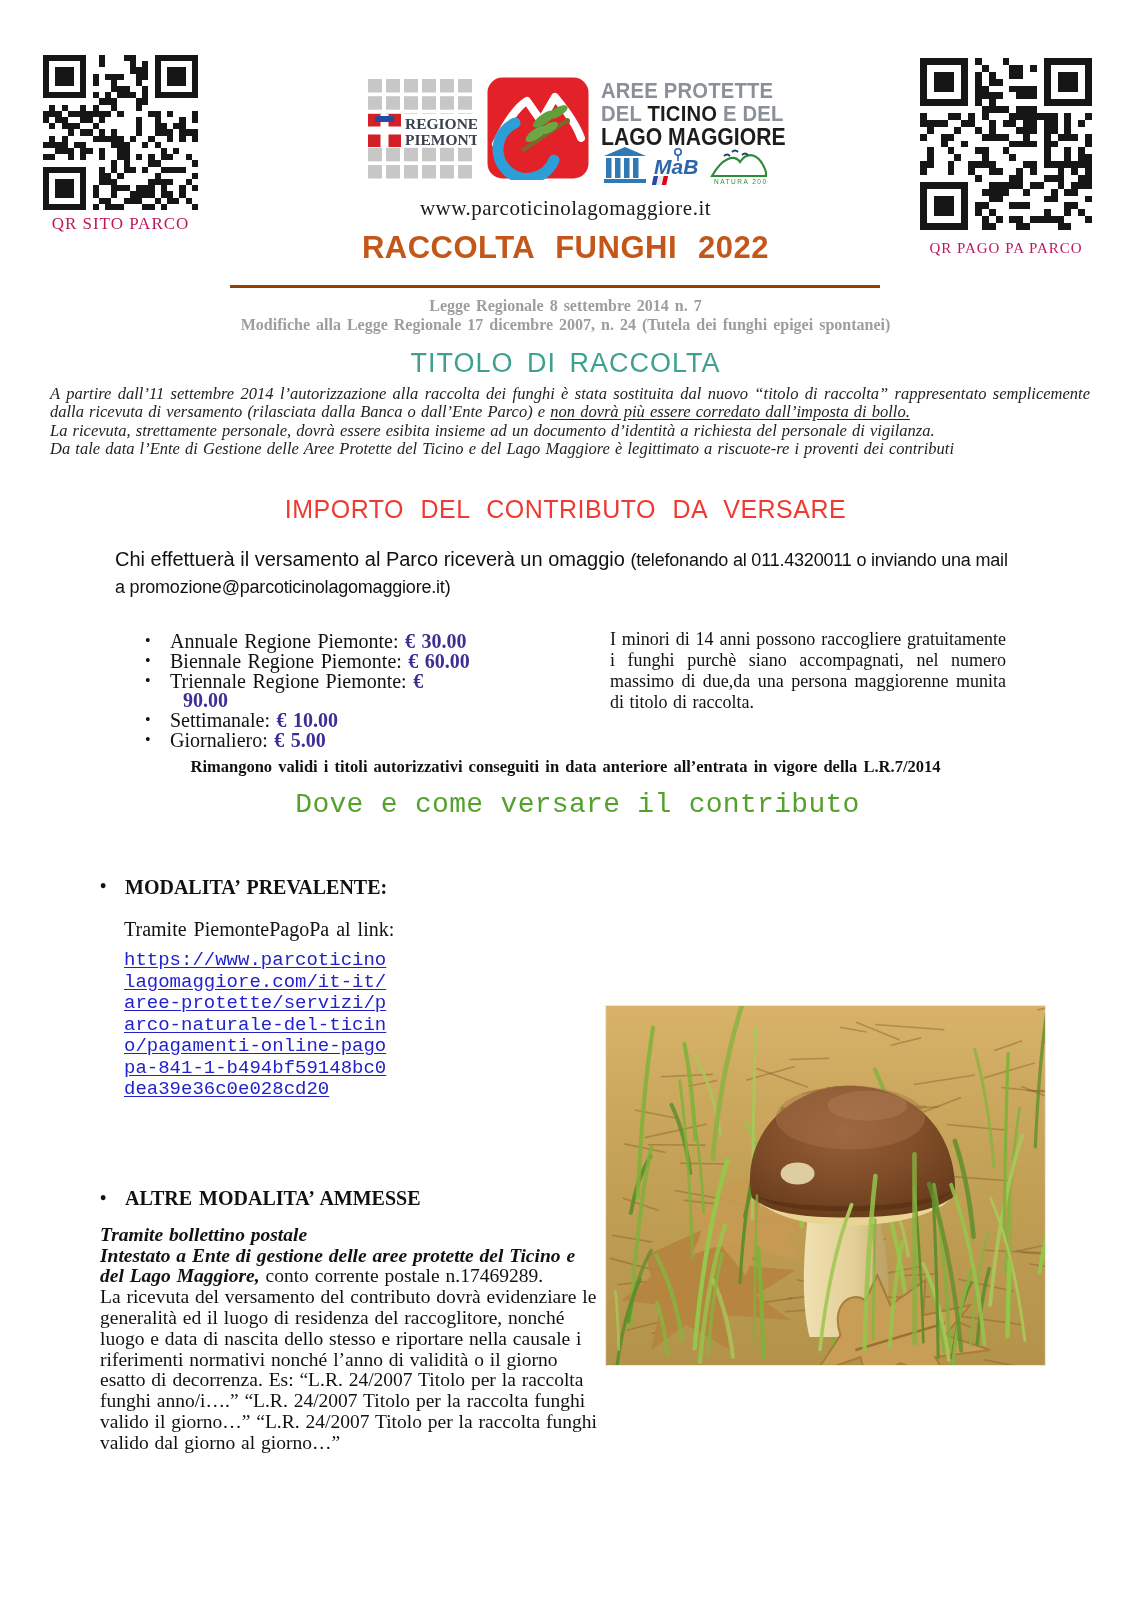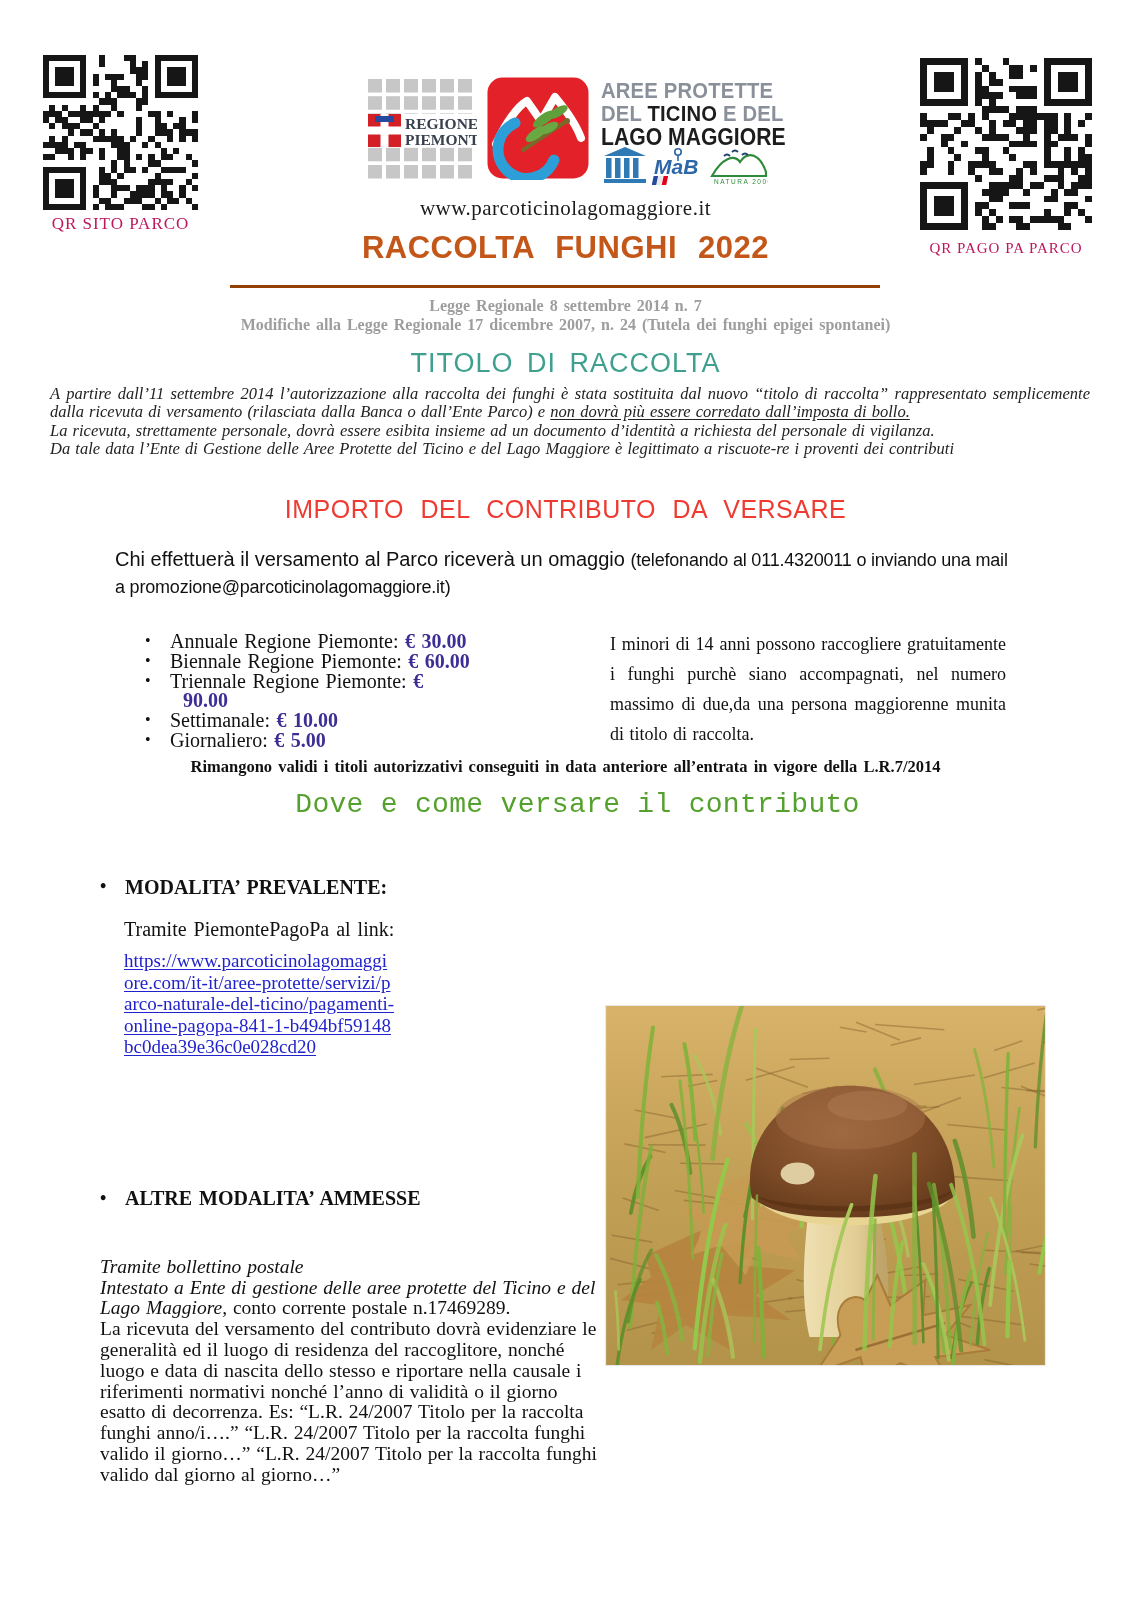--- a/index.html
+++ b/index.html
@@ -34,34 +34,34 @@
 
   .importo-heading{left:0;width:1131px;text-align:center;font-family:"Liberation Sans",sans-serif;
                    font-size:25px;color:var(--red);word-spacing:9px;letter-spacing:.5px;}
   .gift{left:115px;width:900px;text-align:left;font-family:"Liberation Sans",sans-serif;font-size:20px;color:#111;line-height:26px;}
   .gift .paren{font-size:18px;letter-spacing:-.2px;}
 
   ul.prices{margin:0;padding:0;list-style:none;font-size:20px;line-height:19.8px;word-spacing:1.5px;}
   ul.prices li{position:relative;padding-left:27px;}
   ul.prices li::before{content:"•";position:absolute;left:2px;top:-1px;font-size:16px;}
   .pl-amount{color:var(--purple);font-weight:bold;}
-  .minors{font-size:18px;line-height:30px;text-align:justify;word-spacing:1px;}
+  .minors{font-size:18px;line-height:21px;text-align:justify;word-spacing:1px;}
 
   .rimangono{left:0;width:1131px;text-align:center;font-weight:bold;font-size:16.5px;word-spacing:2px;}
   .dove-heading{left:12px;width:1131px;text-align:center;font-family:Liberation Mono, monospace;
                 font-size:28px;color:var(--green);letter-spacing:.3px;}
 
   .bullet-head{position:relative;padding-left:25px;font-weight:bold;font-size:20px;word-spacing:2px;}
   .bullet-head::before{content:"•";position:absolute;left:0;top:0;font-size:18px;}
   .tramite{font-size:20px;word-spacing:2px;}
   .pago-link{font-size:19px;line-height:21.5px;color:var(--link_blue);text-decoration:underline;
-             text-underline-offset:2px;word-break:break-all;display:block;width:272px;}
+             text-underline-offset:2px;word-break:break-all;display:block;width:272px;font-family:Liberation Mono, monospace;}
 
   .altre-block{font-size:19.5px;line-height:20.8px;}
-  .bi{font-weight:normal;font-style:italic;margin-top:32px;}
+  .bi{font-weight:bold;font-style:italic;}
   .altre-body{text-align:left;word-spacing:1px;}
 
   .photo{box-shadow:0 0 0 1px #e8e8e8;}
   .photo svg{display:block;width:100%;height:100%;}
 </style>
 </head>
 <body>
 
 <div class="page">
 

